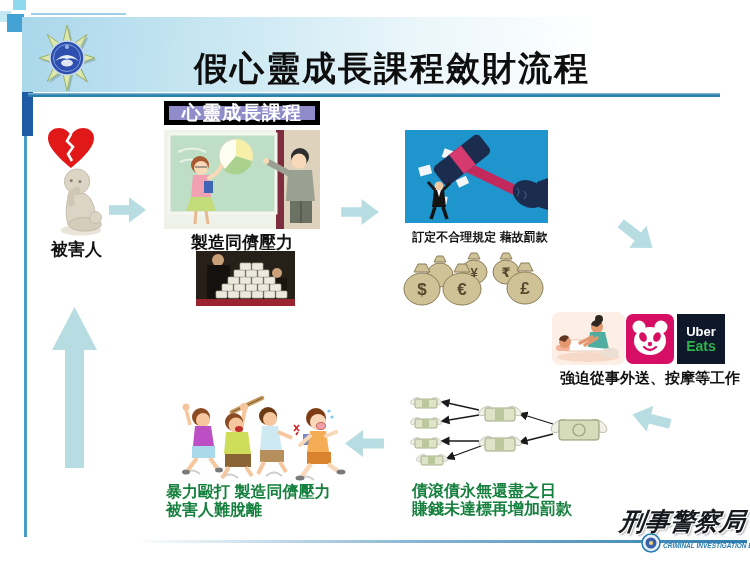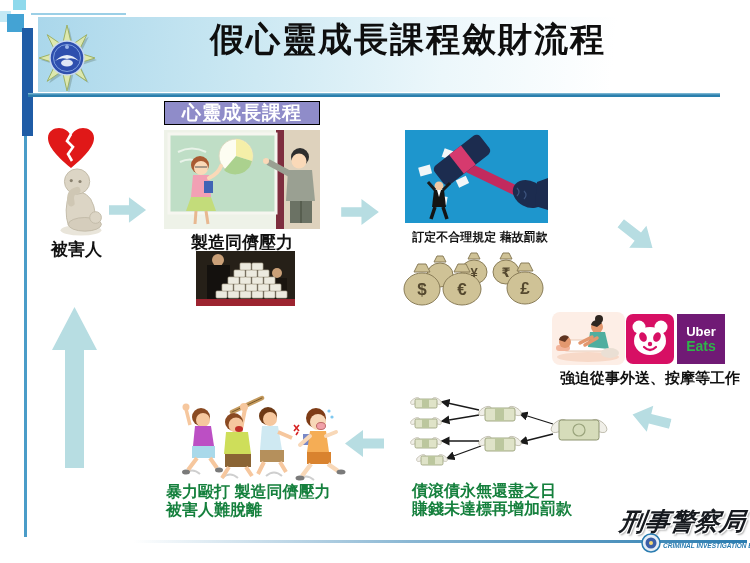--- a/index.html
+++ b/index.html
@@ -9,23 +9,23 @@
 
   
   .sq1{left:13px;top:0;width:13px;height:10px;background:#8ed9ec;}
   .sq2{left:0;top:11px;width:11px;height:11px;background:#c4e9f5;}
   .sq3{left:7px;top:14px;width:17px;height:18px;background:#44a3d4;}
   .topline{left:31px;top:13px;width:95px;height:2px;background:#9bcfe6;}
   .leftbar{left:22px;top:28px;width:11px;height:108px;background:#1f5ca6;}
   .leftline{left:24px;top:136px;width:3px;height:401px;background:#4a9cc8;}
 
   
-  .header-band{left:38px;top:17px;width:700px;height:75px;
+  .header-band{left:22px;top:17px;width:700px;height:75px;
     background:linear-gradient(95deg,#aad7eb 0%,#c9e7f2 28%,#ecf7fb 58%,#ffffff 82%);
-    display:flex;align-items:flex-start;justify-content:center;}
+    display:flex;align-items:flex-end;justify-content:center;}
   .page-title{font-size:34px;font-weight:bold;color:#0e0e0e;letter-spacing:2px;padding-left:40px;}
   .badge{left:36px;top:21px;width:62px;height:74px;}
   .header-underline{left:28px;top:93px;width:692px;height:4px;
     background:linear-gradient(180deg,#8ec4dc 0%,#2b7fad 55%,#2b7fad 100%);}
 
   
   .label{position:absolute;color:#111;font-weight:bold;text-align:center;}
   .redtext{position:absolute;color:#15803d;font-weight:bold;text-align:left;
     font-size:16px;line-height:17.5px;}
   .arrow{position:absolute;}
@@ -38,35 +38,35 @@
 
   .arrow1{left:109px;top:196px;width:38px;height:28px;}
   .arrow2{left:341px;top:198px;width:39px;height:28px;}
   .arrow3{left:616px;top:221px;width:42px;height:30px;transform:rotate(38deg);}
   .arrow4{left:631px;top:404px;width:40px;height:30px;transform:rotate(14deg);}
   .arrow5{left:344px;top:428px;width:40px;height:31px;}
   .arrow-up{left:52px;top:307px;width:45px;height:161px;}
 
   
   .course-box{left:164px;top:101px;width:156px;height:24px;background:#8f8cc9;
-    border:1px solid #000000;color:#fff;font-size:19px;font-weight:bold;
+    border:5px solid #000000;color:#fff;font-size:19px;font-weight:bold;
     display:flex;align-items:center;justify-content:center;letter-spacing:1px;box-sizing:border-box;}
   .classroom{left:164px;top:130px;width:156px;height:99px;}
   .tuition-caption{left:164px;top:231px;width:156px;font-size:17px;}
   .cashpile{left:196px;top:251px;width:99px;height:55px;}
 
   
   .gavel{left:405px;top:130px;width:143px;height:93px;}
   .fine-caption{left:388px;top:229px;width:184px;font-size:12px;}
   .moneybags{left:400px;top:252px;width:147px;height:56px;}
 
   
   .massage{left:552px;top:312px;width:73px;height:53px;}
   .foodpanda{left:626px;top:314px;width:48px;height:50px;}
-  .ubereats{left:677px;top:314px;width:48px;height:50px;background:#701a75;
+  .ubereats{left:677px;top:314px;width:48px;height:50px;background:#0f172a;
     display:flex;flex-direction:column;align-items:center;justify-content:center;}
   .uber-word{color:#fff;font-size:13px;font-weight:bold;line-height:14px;}
   .eats-word{color:#2fb34a;font-size:14px;font-weight:bold;line-height:15px;}
   .work-caption{left:552px;top:369px;width:196px;font-size:15px;}
 
   
   .moneyfly{left:405px;top:392px;width:210px;height:86px;}
   .debt-caption{left:412px;top:482px;width:190px;}
 
   

